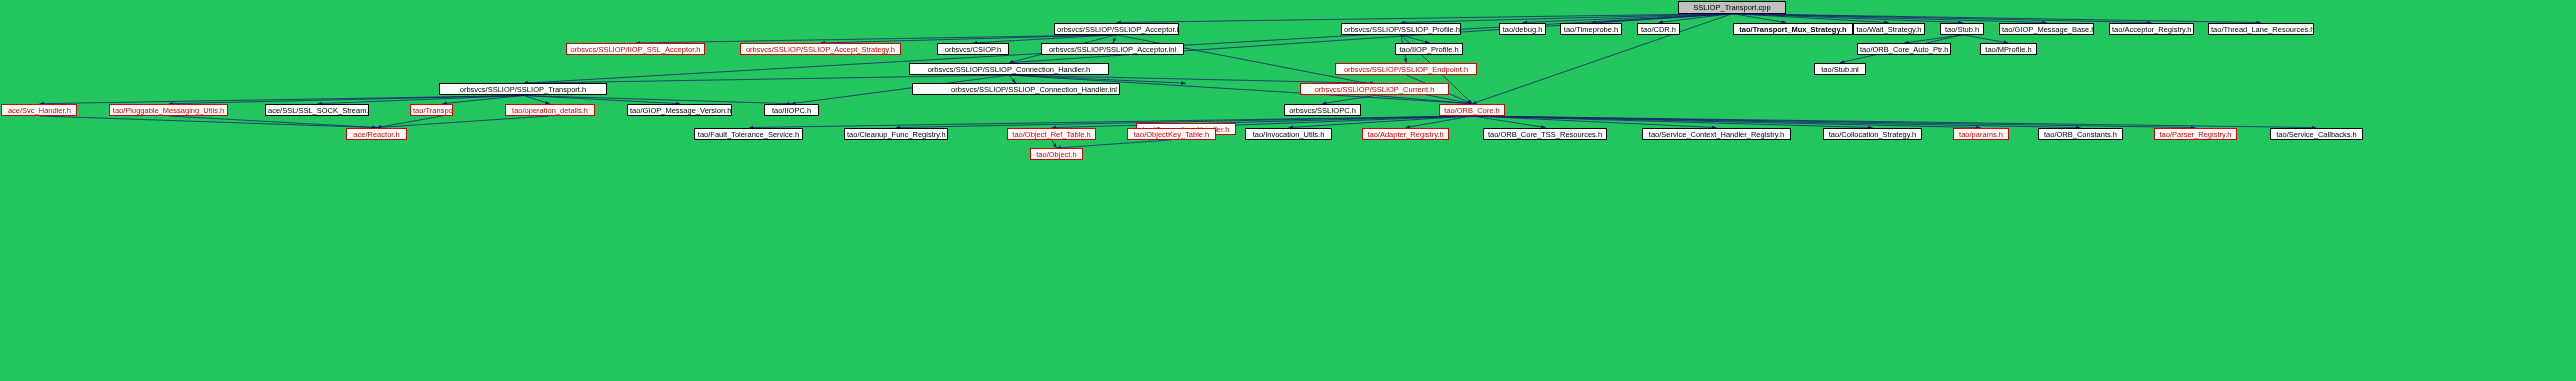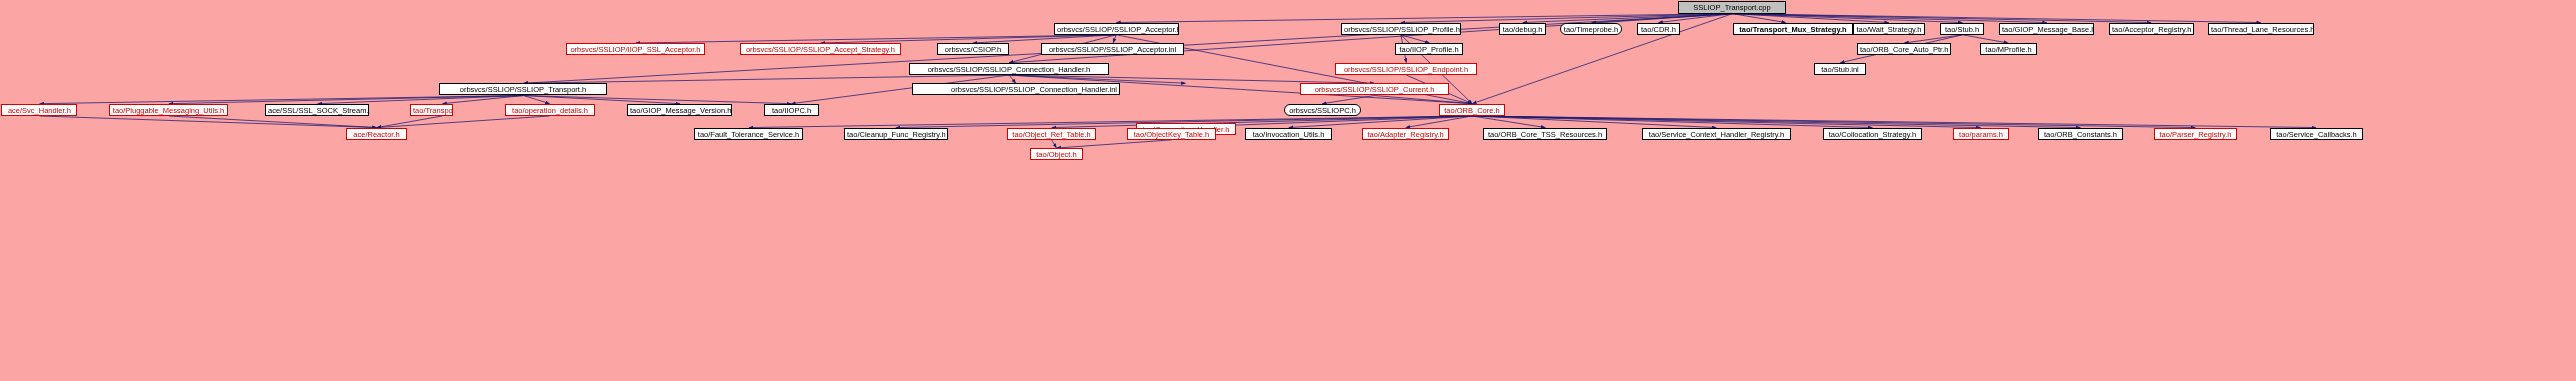--- a/index.html
+++ b/index.html
@@ -1,17 +1,17 @@
 <!DOCTYPE html>
 <html style="font-size:11px"><head>
 <meta charset="utf-8">
 <style>
   html,body{margin:0;padding:0;background:#ffffff;}
   body{font-family:"Liberation Sans",sans-serif;}
-  #graph{position:relative;width:2576px;height:382px;background:#fca5a5;overflow:hidden;}
+  #graph{position:relative;width:2576px;height:382px;background:#22c55e;overflow:hidden;}
   svg#edges{position:absolute;left:0;top:0;width:2576px;height:382px;pointer-events:none;}
   .node{
     position:absolute;
     box-sizing:border-box;
     border:0.7px solid #000000;
     background:#e0e0e0;
     color:#000000;
     font-size:7.5px;
     line-height:11px;
     height:12.3px;
@@ -97,21 +97,21 @@
         <path d="M2158.5,170 Q2777.25,178.5 3396,187" marker-end="url(#arrow)"></path>
         <path d="M1542,205 Q1545.5,211 1549,217" marker-end="url(#arrow)"></path>
         <path d="M1718,205 Q1633.5,211 1549,217" marker-end="url(#arrow)"></path>
       </g>
   </svg>
   <div id="node-layer">
       <div class="node root" style="left: 1678px; top: 1.4px; width: 108px;">SSLIOP_Transport.cpp</div>
       <div class="node plain" style="left: 1054px; top: 22.5px; width: 125px;">orbsvcs/SSLIOP/SSLIOP_Acceptor.h</div>
       <div class="node plain" style="left: 1341px; top: 22.5px; width: 120px;">orbsvcs/SSLIOP/SSLIOP_Profile.h</div>
       <div class="node plain" style="left: 1499px; top: 22.5px; width: 47px;">tao/debug.h</div>
-      <div class="node plain" style="left: 1560px; top: 22.5px; width: 62px; border-radius: 6px;">tao/Timeprobe.h</div>
+      <div class="node plain" style="left: 1560px; top: 22.5px; width: 62px;">tao/Timeprobe.h</div>
       <div class="node plain" style="left: 1637px; top: 22.5px; width: 43px;">tao/CDR.h</div>
       <div class="node plain" style="left: 1733px; top: 22.5px; width: 120px; font-weight: bold;">tao/Transport_Mux_Strategy.h</div>
       <div class="node plain" style="left: 1853px; top: 22.5px; width: 72px;">tao/Wait_Strategy.h</div>
       <div class="node plain" style="left: 1940px; top: 22.5px; width: 44px;">tao/Stub.h</div>
       <div class="node plain" style="left: 1999px; top: 22.5px; width: 95px;">tao/GIOP_Message_Base.h</div>
       <div class="node plain" style="left: 2109px; top: 22.5px; width: 85px;">tao/Acceptor_Registry.h</div>
       <div class="node plain" style="left: 2208px; top: 22.5px; width: 106px;">tao/Thread_Lane_Resources.h</div>
       <div class="node red" style="left: 566px; top: 43px; width: 139px;">orbsvcs/SSLIOP/IIOP_SSL_Acceptor.h</div>
       <div class="node red" style="left: 740px; top: 43px; width: 161px;">orbsvcs/SSLIOP/SSLIOP_Accept_Strategy.h</div>
       <div class="node plain" style="left: 937px; top: 43px; width: 72px;">orbsvcs/CSIOP.h</div>
@@ -126,21 +126,21 @@
       <div class="node plain" style="left: 912px; top: 83px; width: 208px; text-align: right;">orbsvcs/SSLIOP/SSLIOP_Connection_Handler.inl</div>
       <div class="node red" style="left: 1136px; top: 83px; width: 100px; margin-top: 40px;">tao/Connection_Handler.h</div>
       <div class="node red" style="left: 1300px; top: 83px; width: 149px;">orbsvcs/SSLIOP/SSLIOP_Current.h</div>
       <div class="node red" style="left: 1.4px; top: 104px; width: 76px;">ace/Svc_Handler.h</div>
       <div class="node red" style="left: 109px; top: 104px; width: 119px;">tao/Pluggable_Messaging_Utils.h</div>
       <div class="node plain" style="left: 265px; top: 104px; width: 104px;">ace/SSL/SSL_SOCK_Stream.h</div>
       <div class="node red" style="left: 410px; top: 104px; width: 43px;">tao/Transport.h</div>
       <div class="node red" style="left: 505px; top: 104px; width: 90px;">tao/operation_details.h</div>
       <div class="node plain" style="left: 627px; top: 104px; width: 105px;">tao/GIOP_Message_Version.h</div>
       <div class="node plain" style="left: 764px; top: 104px; width: 55px;">tao/IIOPC.h</div>
-      <div class="node plain" style="left: 1284px; top: 104px; width: 77px; border-radius: 6px;">orbsvcs/SSLIOPC.h</div>
+      <div class="node plain" style="left: 1284px; top: 104px; width: 77px;">orbsvcs/SSLIOPC.h</div>
       <div class="node red" style="left: 1439px; top: 104px; width: 66px;">tao/ORB_Core.h</div>
       <div class="node red" style="left: 346px; top: 128px; width: 61px;">ace/Reactor.h</div>
       <div class="node plain" style="left: 694px; top: 128px; width: 109px;">tao/Fault_Tolerance_Service.h</div>
       <div class="node plain" style="left: 844px; top: 128px; width: 104px;">tao/Cleanup_Func_Registry.h</div>
       <div class="node red" style="left: 1007px; top: 128px; width: 89px;">tao/Object_Ref_Table.h</div>
       <div class="node red" style="left: 1127px; top: 128px; width: 89px;">tao/ObjectKey_Table.h</div>
       <div class="node plain" style="left: 1245px; top: 128px; width: 87px;">tao/Invocation_Utils.h</div>
       <div class="node red" style="left: 1362px; top: 128px; width: 87px;">tao/Adapter_Registry.h</div>
       <div class="node plain" style="left: 1483px; top: 128px; width: 124px;">tao/ORB_Core_TSS_Resources.h</div>
       <div class="node plain" style="left: 1642px; top: 128px; width: 149px;">tao/Service_Context_Handler_Registry.h</div>

